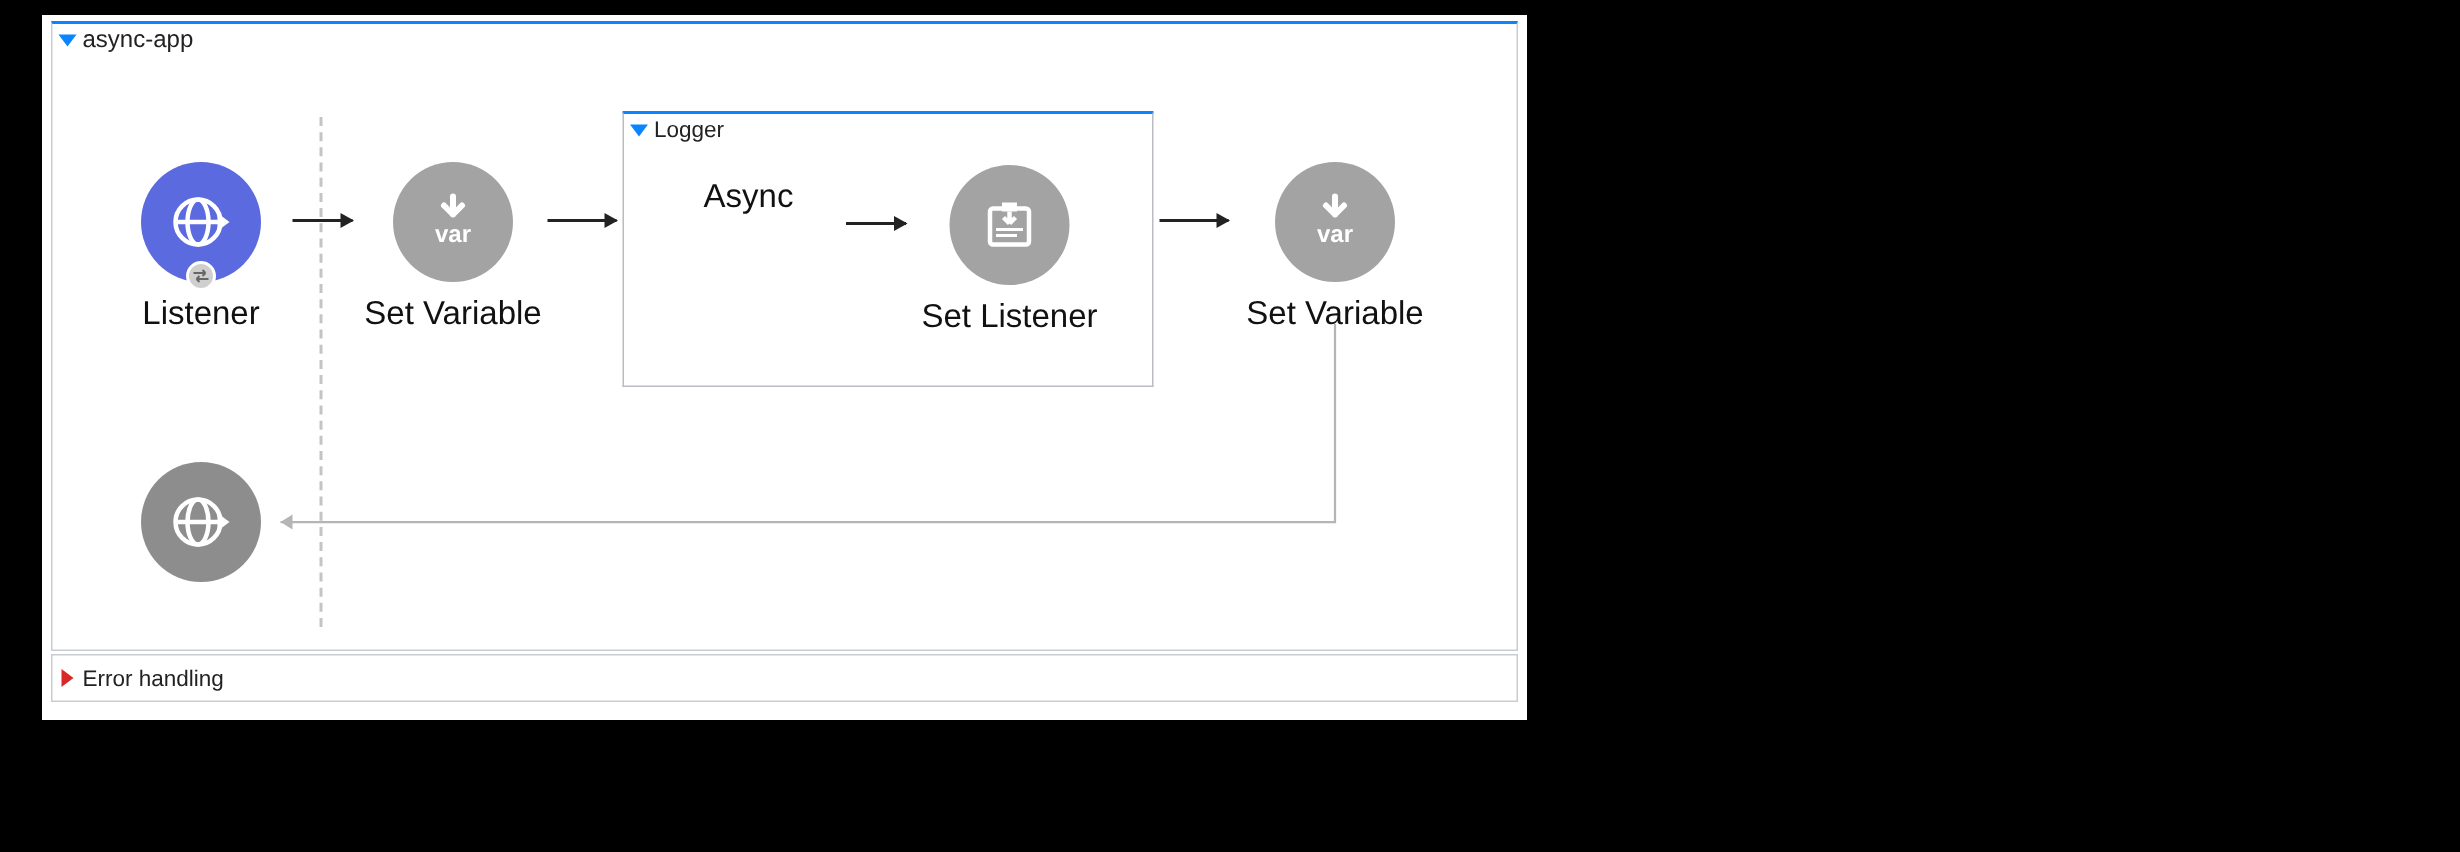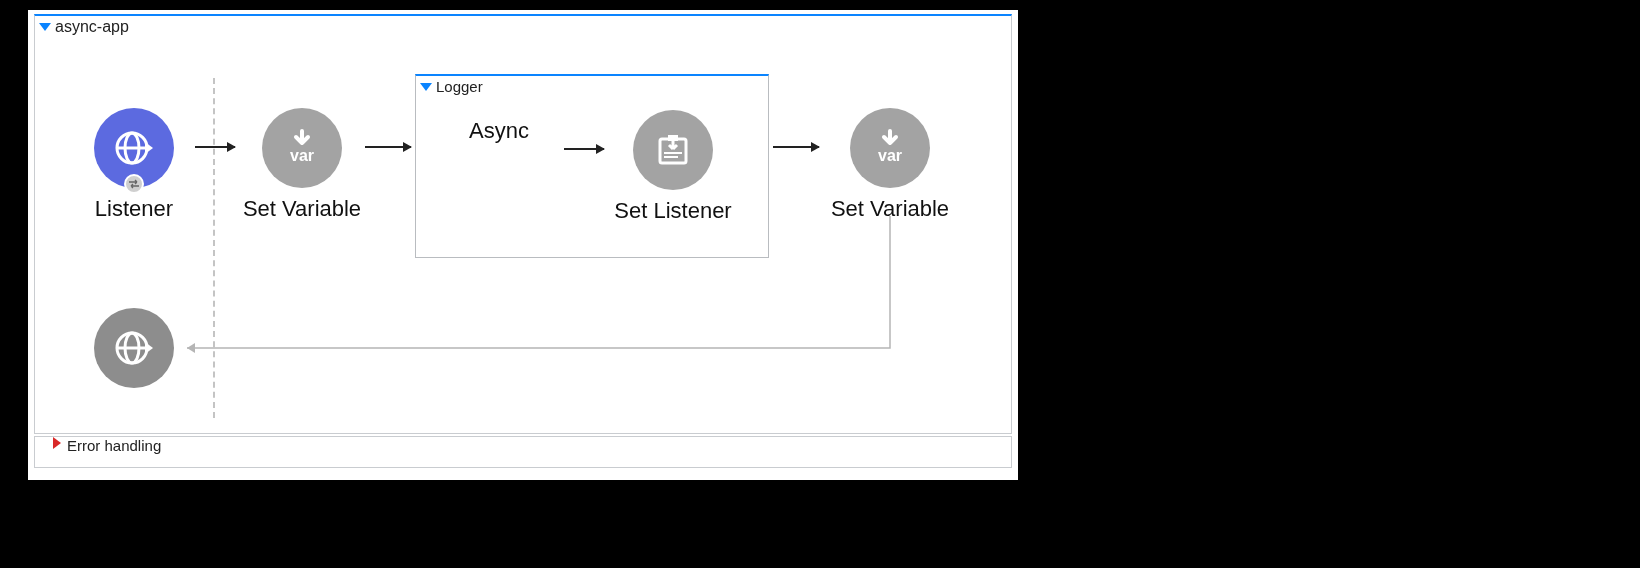--- a/index.html
+++ b/index.html
@@ -137,22 +137,23 @@
   }
   .error-panel {
     position: absolute;
     left: 6px;
     top: 426px;
     width: 978px;
     height: 32px;
     border: 1px solid #c9ccd0;
     background: #fff;
     display: flex;
+    align-items: center;
     gap: 6px;
-    padding-left: 18px;
+    padding-left: 6px;
   }
 </style>
 </head>
 <body>
 
 <div class="editor-canvas">
 
   <div class="flow-panel">
     <div class="panel-header">
       <span class="tri tri-down-blue"></span>

